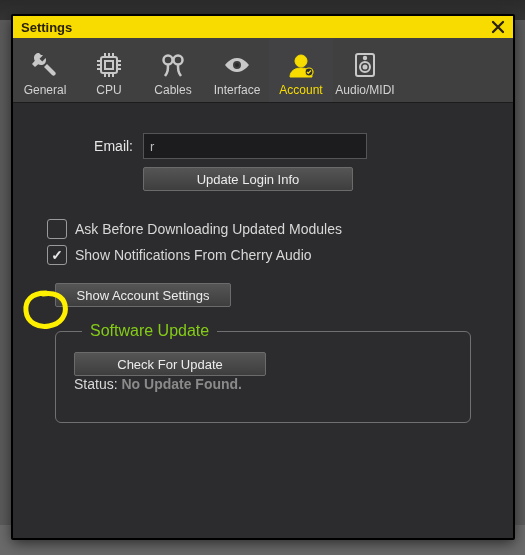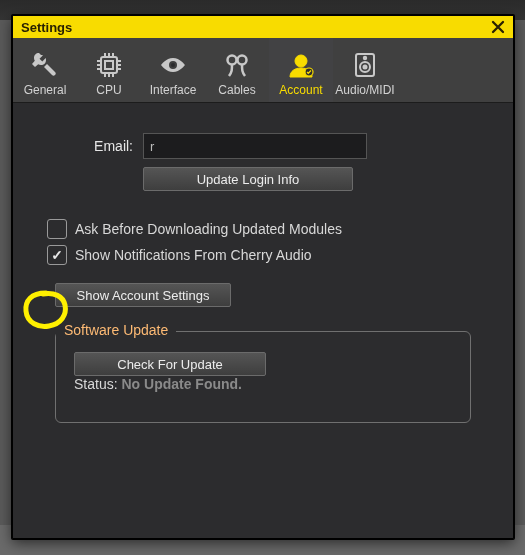--- a/index.html
+++ b/index.html
@@ -161,25 +161,25 @@
   .fieldset {
     margin: 4px 22px 0 22px;
     border: 1px solid #707070;
     border-radius: 6px;
     padding: 20px 18px 30px 18px;
     position: relative;
   }
   .fieldset-legend {
     position: absolute;
     top: -10px;
-    left: 0;
+    left: 26px;
     background: #2c2c2e;
     padding: 0 8px;
-    color: #fdba74;
-    font-size: 14px;
+    color: #84cc16;
+    font-size: 16px;
   }
   .btn-check-update { width: 192px; }
   .status-line {
     color: #d8d8d8;
     font-size: 14px;
   }
   .status-value {
     color: #8a8a8a;
     font-weight: bold;
   }
@@ -229,36 +229,36 @@
             <rect x="11" y="11" width="8" height="8"></rect>
             <path d="M11 3v4M15 3v4M19 3v4M11 23v4M15 23v4M19 23v4M3 11h4M3 15h4M3 19h4M23 11h4M23 15h4M23 19h4"></path>
           </svg>
       </span>
       <span class="tab-label">CPU</span>
     </div>
 
     <div class="tab">
       <span class="tab-icon">
         <svg width="30" height="30" viewBox="0 0 30 30" fill="#c8c8c8">
-            <path d="M15 8C8 8 3 15 3 15s5 7 12 7 12-7 12-7-5-7-12-7zm0 11a4 4 0 110-8 4 4 0 010 8z"></path>
-            <circle cx="15" cy="15" r="2" fill="#2c2c2e"></circle>
-          </svg>
-      </span>
-      <span class="tab-label">Interface</span>
-    </div>
-
-    <div class="tab">
-      <span class="tab-icon">
-        <svg width="30" height="30" viewBox="0 0 30 30" fill="#c8c8c8">
             <circle cx="10" cy="10" r="4.5" fill="none" stroke="#c8c8c8" stroke-width="2.5"></circle>
             <circle cx="20" cy="10" r="4.5" fill="none" stroke="#c8c8c8" stroke-width="2.5"></circle>
             <path d="M10 14c0 6 0 8-3 12M20 14c0 6 0 8 3 12" stroke="#c8c8c8" stroke-width="2.5" fill="none"></path>
           </svg>
       </span>
       <span class="tab-label">Cables</span>
+    </div>
+
+    <div class="tab">
+      <span class="tab-icon">
+        <svg width="30" height="30" viewBox="0 0 30 30" fill="#c8c8c8">
+            <path d="M15 8C8 8 3 15 3 15s5 7 12 7 12-7 12-7-5-7-12-7zm0 11a4 4 0 110-8 4 4 0 010 8z"></path>
+            <circle cx="15" cy="15" r="2" fill="#2c2c2e"></circle>
+          </svg>
+      </span>
+      <span class="tab-label">Interface</span>
     </div>
 
     <div class="tab active">
       <span class="tab-icon">
         <svg width="30" height="30" viewBox="0 0 30 30" fill="#f8dc00">
             <circle cx="15" cy="11" r="6"></circle>
             <path d="M4 27c0-6 5-9 11-9s11 3 11 9z"></path>
             <circle cx="23" cy="22" r="4" fill="#2c2c2e" stroke="#f8dc00" stroke-width="1.2"></circle>
             <path d="M21 22l1.3 1.3L25 20.5" stroke="#f8dc00" stroke-width="1.3" fill="none"></path>
           </svg>

